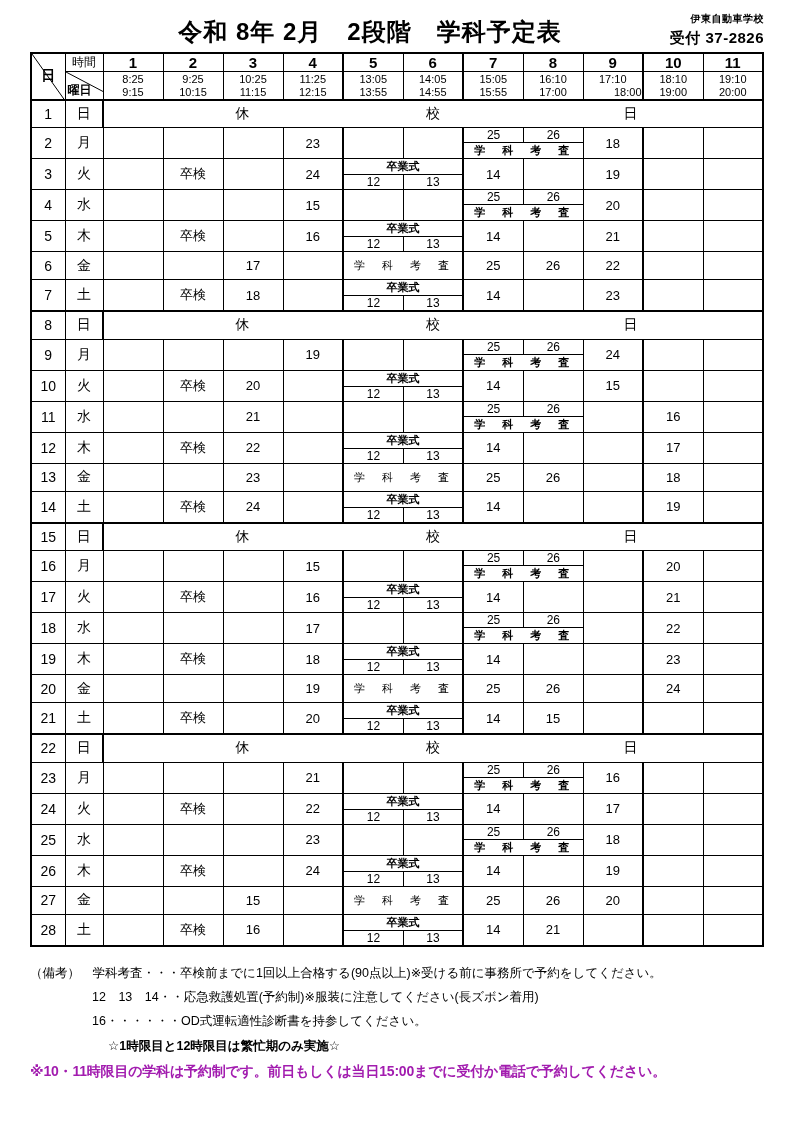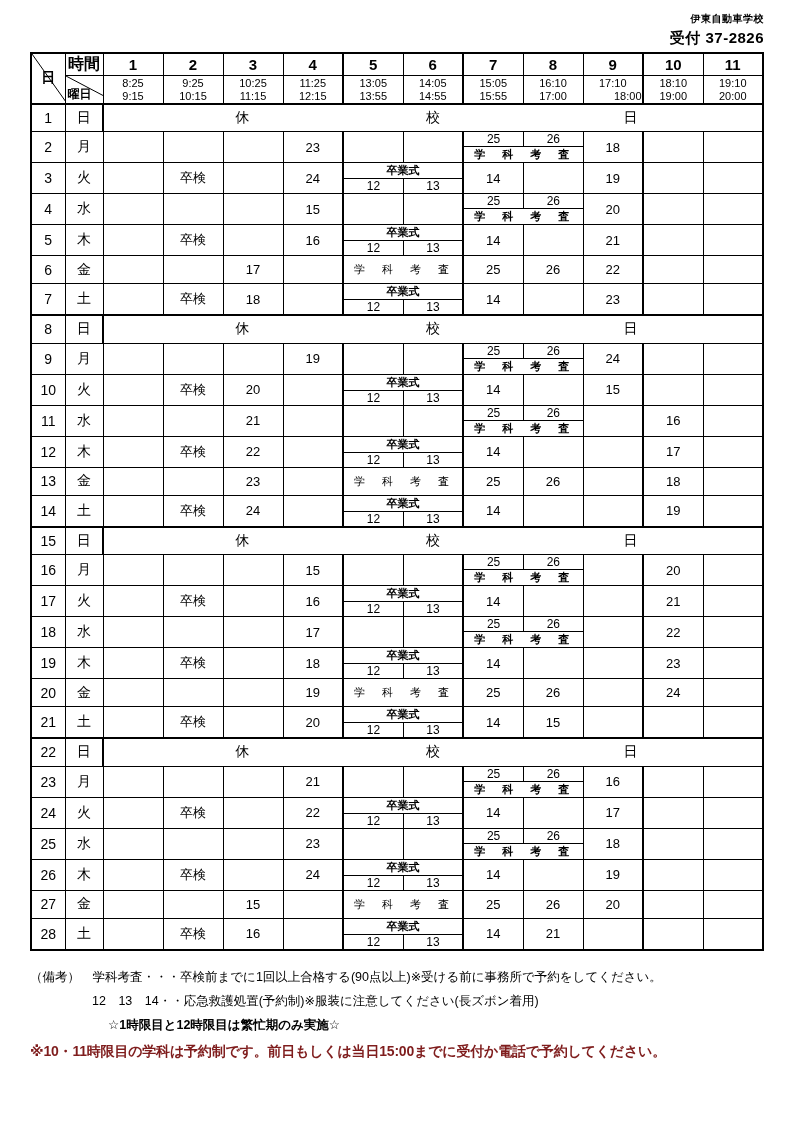--- a/index.html
+++ b/index.html
@@ -107,29 +107,30 @@
   
   .exam-wide {
     font-size:11px; letter-spacing:3px; font-weight:bold;
   }
 
   
   .notes { margin-top:14px; font-size:12.5px; line-height:1.95; }
   .notes .n-row { white-space:nowrap; }
   .notes .indent { padding-left:62px; }
   .notes .indent2 { padding-left:78px; }
-  .note-red { color:#7f1d1d; font-weight:bold; font-size:14px; letter-spacing:-0.2px; }
+  .note-red { color:#a21caf; font-weight:bold; font-size:14px; letter-spacing:-0.2px; }
   .note-star { font-weight:bold; }
 </style>
 </head>
 <body>
 
 <div class="page">
 
   <div class="head">
+    <div class="doc-title">令和 8年 2月　2段階　学科予定表</div>
     <div class="school-block">
       <div class="school-name">伊東自動車学校</div>
       <div class="school-tel">受付 37-2826</div>
     </div>
   </div>
 
   <table class="sched">
     <colgroup>
       <col class="c-day">
         <col class="c-dow">
@@ -146,21 +147,21 @@
         <col class="c-p">
     </colgroup>
     <tbody id="tbody">
         <tr class="hdr-num">
           <td rowspan="3" class="corner thickB">
             <svg width="34" height="48">
               <line x1="0" y1="0" x2="34" y2="48" stroke="#000" stroke-width="1"></line>
             </svg>
             <span style="position:absolute;left:0;top:50%;transform:translateY(-50%);width:100%;font-size:14px;font-weight:bold;">日</span>
           </td>
-          <td class="corner-lbl" style="font-size:16px;font-weight:bold;height:17px;">時間</td>
+          <td class="corner-lbl" style="font-size:12px;font-weight:normal;height:17px;">時間</td>
           <td class="">1</td>
           <td class="">2</td>
           <td class="">3</td>
           <td class="">4</td>
           <td class="thickL">5</td>
           <td class="">6</td>
           <td class="thickL">7</td>
           <td class="">8</td>
           <td class="">9</td>
           <td class="thickL">10</td>
@@ -729,17 +730,18 @@
           <td class="val"></td>
           <td class="val thickL"></td>
           <td class="val"></td>
         </tr>
       </tbody>
   </table>
 
   <div class="notes">
     <div class="n-row">（備考）　学科考査・・・卒検前までに1回以上合格する(90点以上)※受ける前に事務所で予約をしてください。</div>
     <div class="n-row indent">12　13　14・・応急救護処置(予約制)※服装に注意してください(長ズボン着用)</div>
+    <div class="n-row indent">16・・・・・・OD式運転適性診断書を持参してください。</div>
     <div class="n-row indent2 note-star">☆1時限目と12時限目は繁忙期のみ実施☆</div>
     <div class="n-row note-red">※10・11時限目の学科は予約制です。前日もしくは当日15:00までに受付か電話で予約してください。</div>
   </div>
 
 </div>
 
 </body></html>

